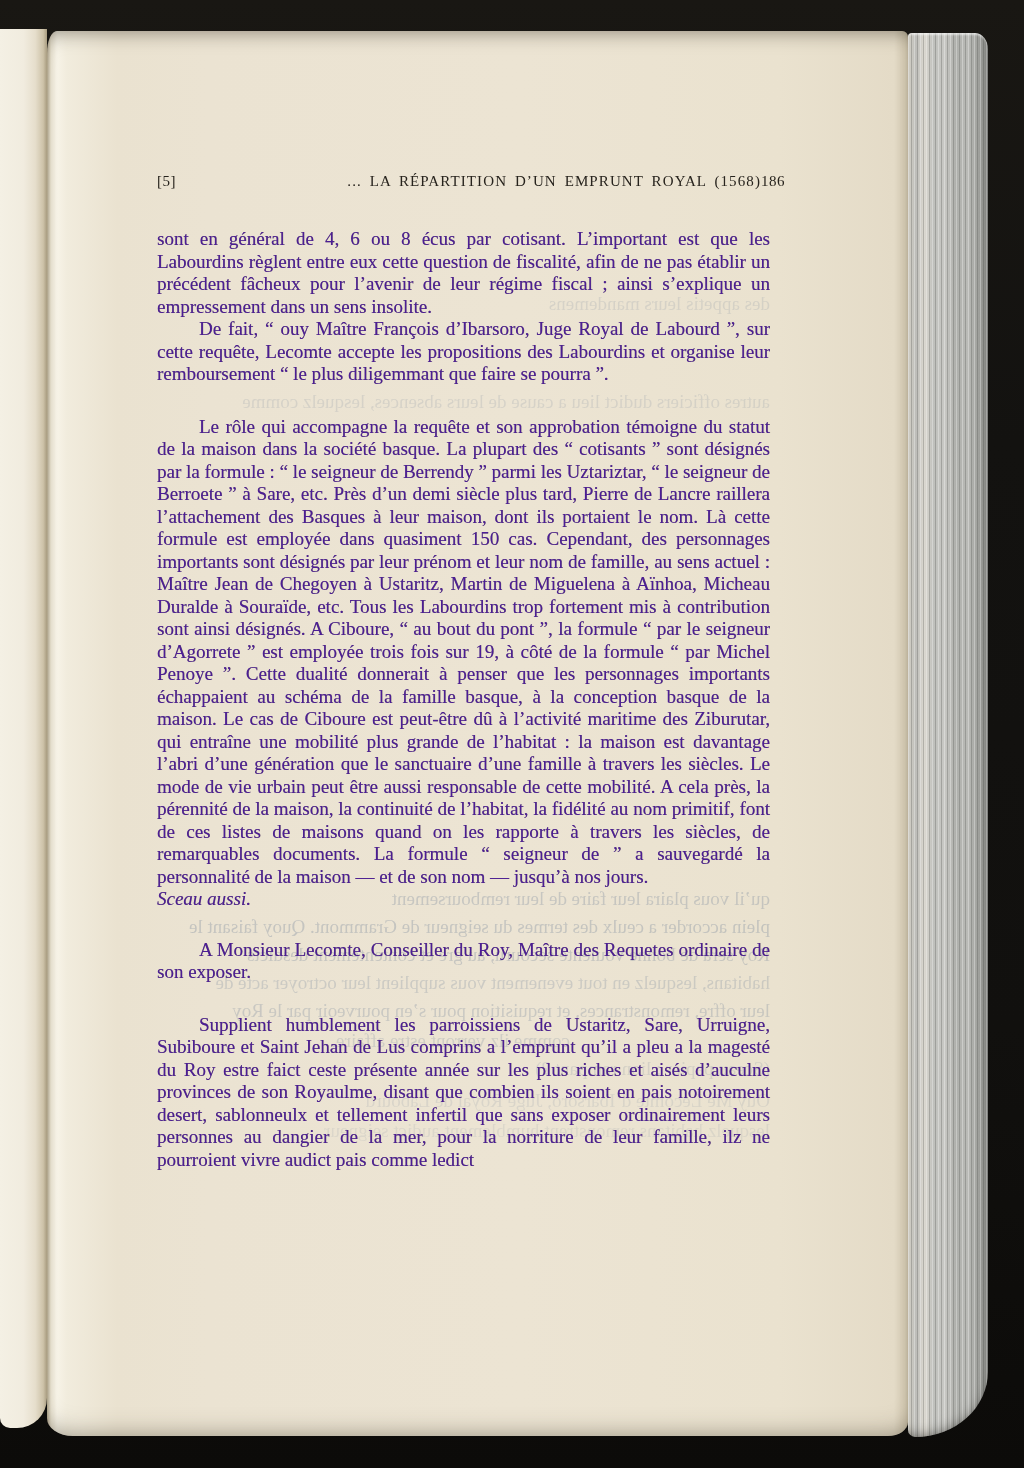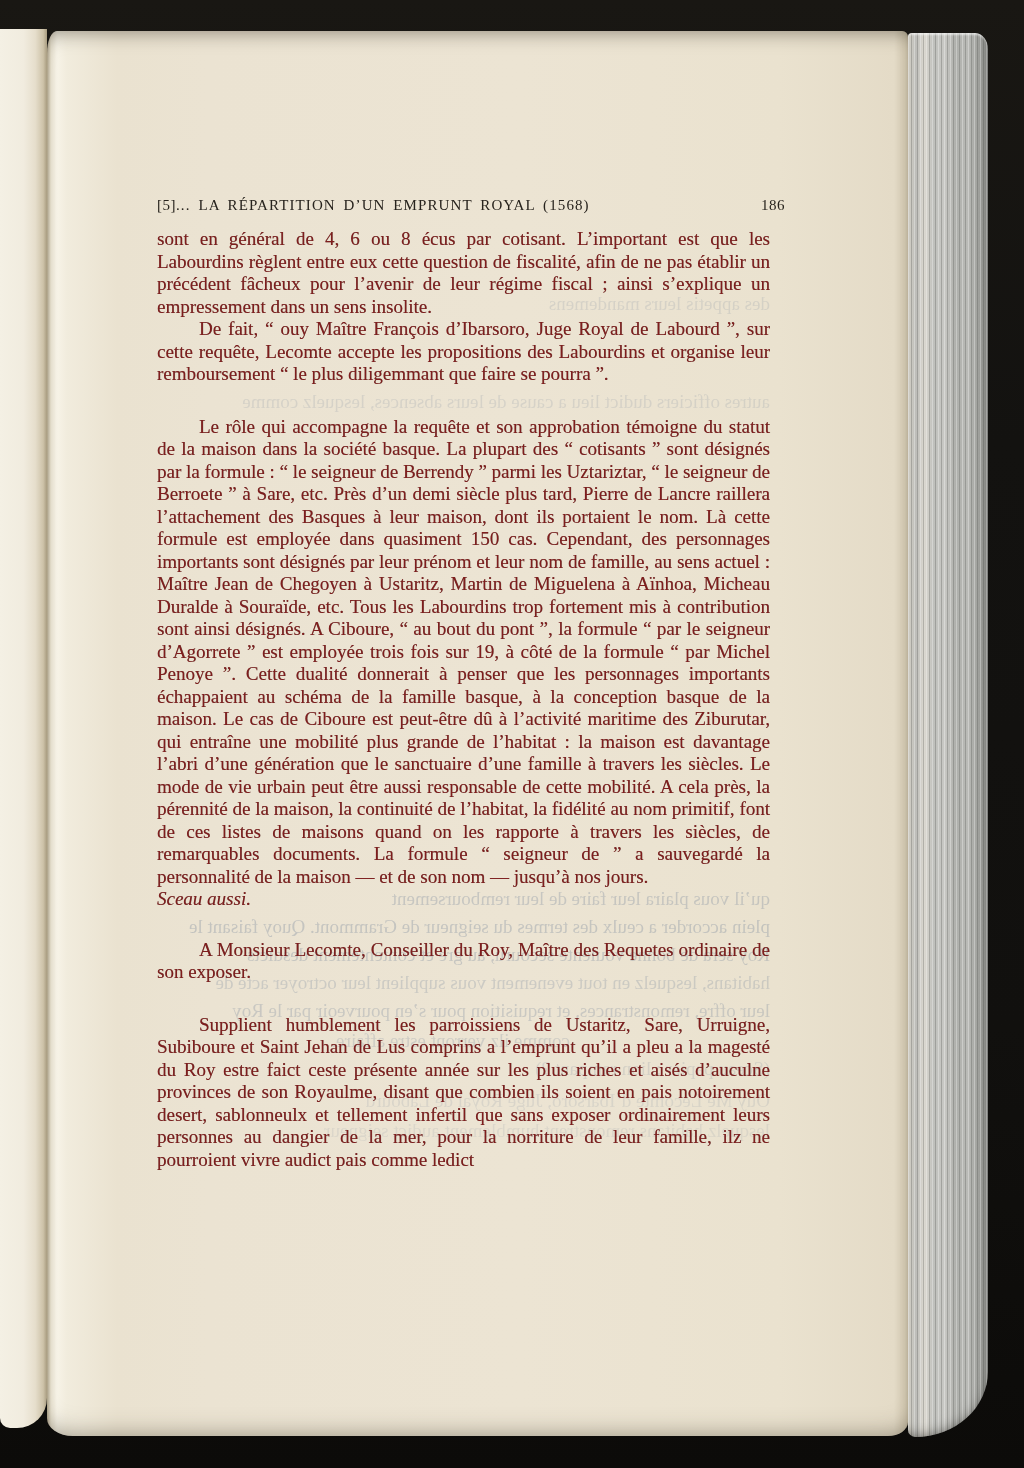--- a/index.html
+++ b/index.html
@@ -62,28 +62,28 @@
   .g10{top:1120px;left:210px;width:560px;opacity:.11}
 
   
   .header-row{
     position:absolute;left:157px;top:173px;width:628px;
     display:flex;align-items:baseline;
     color:#27231d;font-size:15px;
   }
   .page-marker{flex:0 0 auto;letter-spacing:.5px;}
   .running-title{
-    flex:1 1 auto;text-align:left;
-    letter-spacing:1.1px;word-spacing:3px;white-space:nowrap;margin-top:24px;
+    flex:1 1 auto;text-align:right;
+    letter-spacing:1.1px;word-spacing:3px;white-space:nowrap;
   }
   .page-number{flex:0 0 auto;letter-spacing:.5px;}
 
   .body-text{
     position:absolute;left:157px;top:228px;width:613px;
-    color:#7f1d1d;font-size:19px;line-height:22.5px;
+    color:#4c1d95;font-size:19px;line-height:22.5px;
     text-align:justify;
     text-shadow:0.2px 0.15px 0 rgba(33,29,24,.5);
   }
   .body-text p{margin:0;}
   p.indent{text-indent:42px;}
   p.gap{margin-top:30px;font-family:Liberation Serif, serif;}
   .sceau{margin:50px 0 0 43px;font-style:italic;}
   p.after-sceau{margin-top:28px;}
 </style>
 </head>

